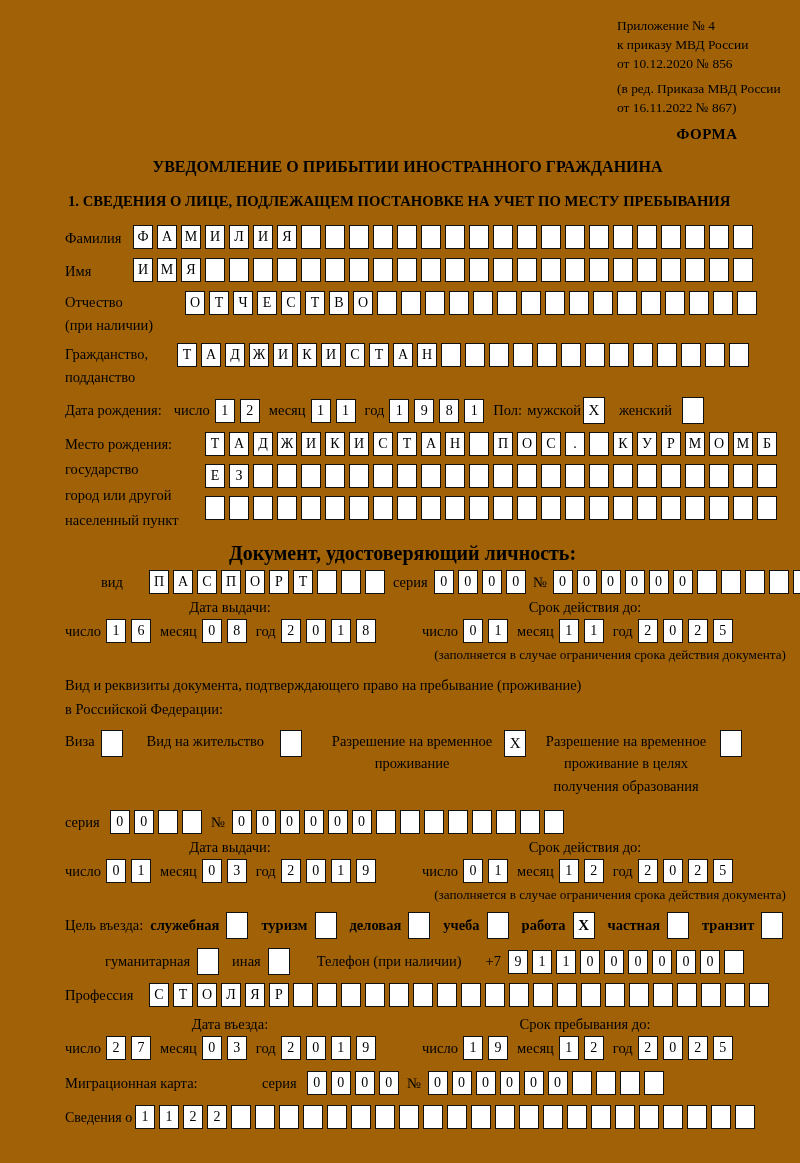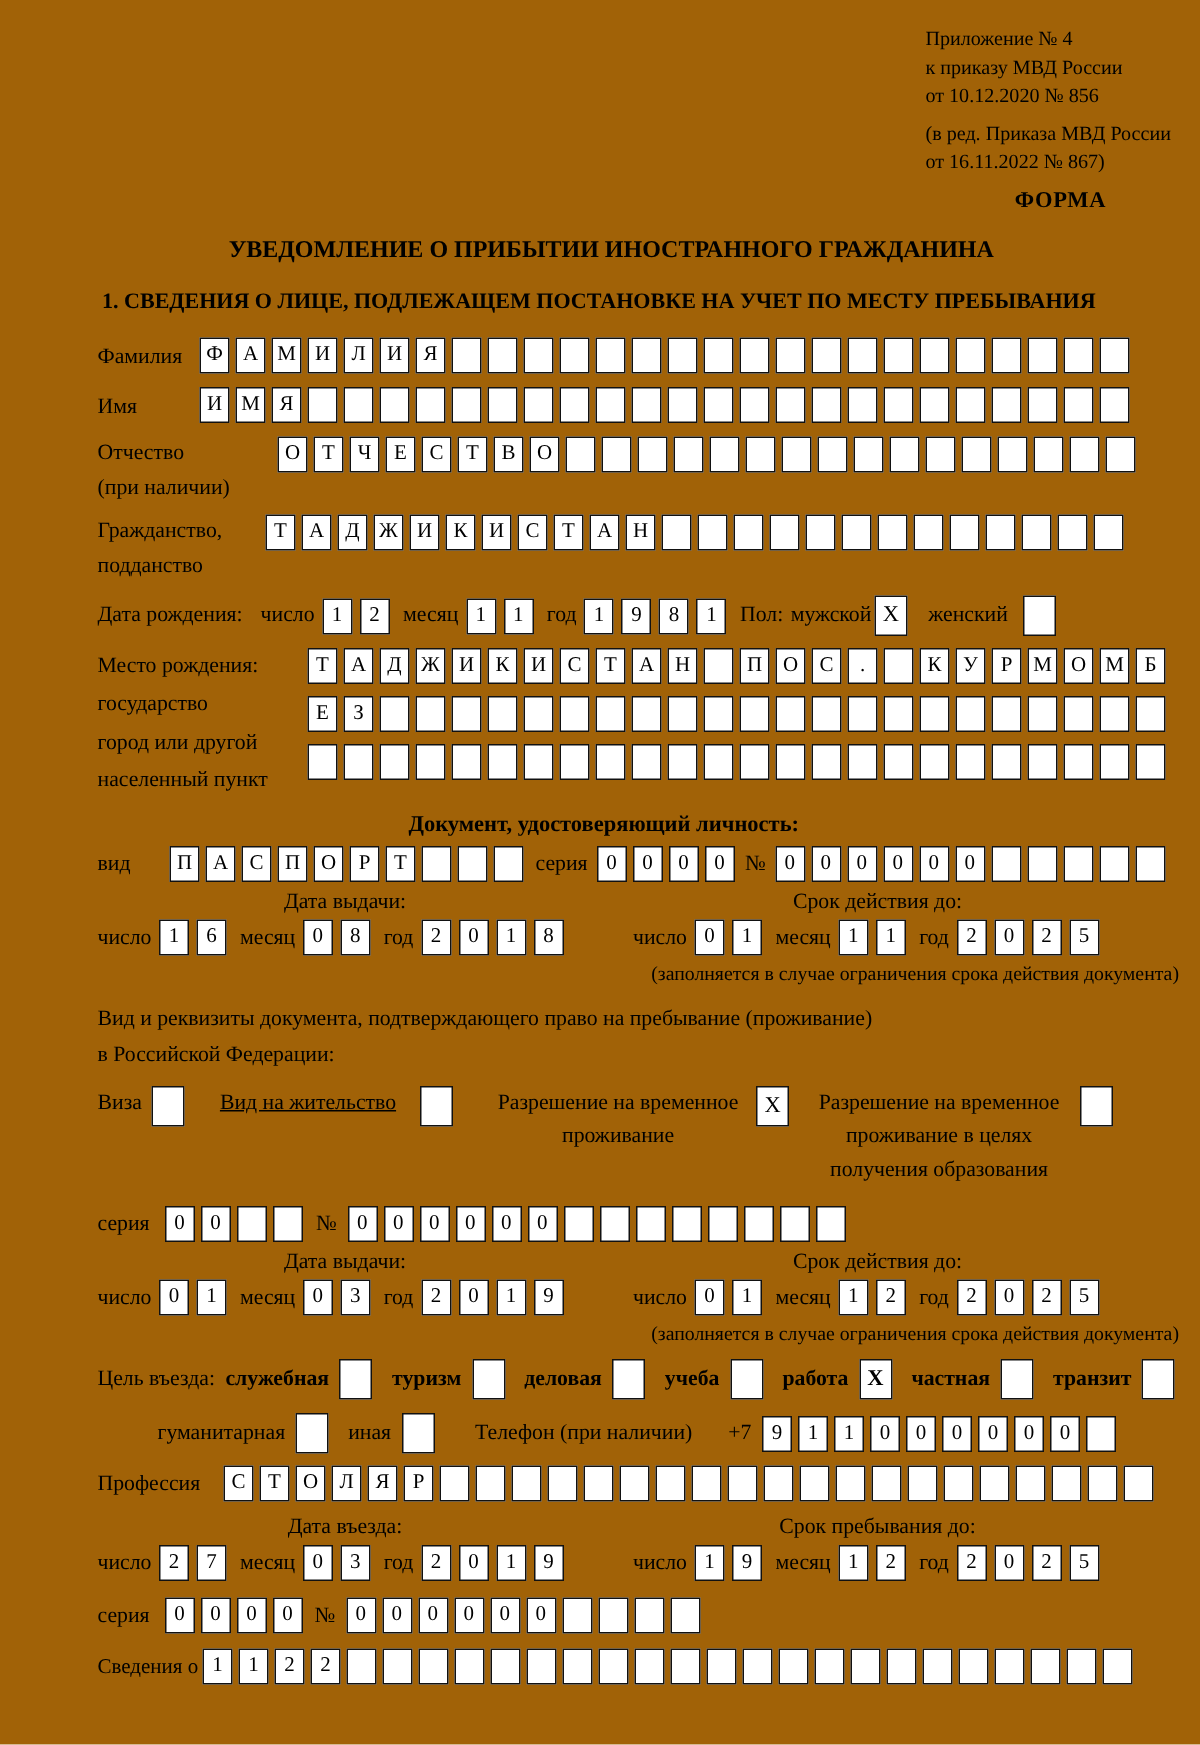--- a/index.html
+++ b/index.html
@@ -26,21 +26,21 @@
   .cbox{display:inline-flex;width:22px;height:27px;border:1.7px solid #111;box-sizing:border-box;
         align-items:center;justify-content:center;font-size:15px;background:#fff;flex-shrink:0;}
   
   .birth-row{display:flex;align-items:center;margin-top:9px;font-size:14.5px;}
   .birth-row .dlabel{line-height:27px;}
   
   .ml-block{display:flex;margin-top:8px;font-size:14.5px;}
   .ml-labels{flex-shrink:0;line-height:1.75;}
   .stack{display:flex;flex-direction:column;gap:8px;}
   
-  .center-bold{font-weight:bold;font-size:15px;text-align:center;margin-top:8px;margin-right:50px;}
+  .center-bold{font-weight:bold;font-size:20px;text-align:center;margin-top:8px;margin-right:50px;}
   
   .dates-head{display:flex;font-size:14.5px;margin-top:4px;}
   .dh-left{width:330px;text-align:center;}
   .dh-right{width:350px;text-align:center;margin-left:15px;}
   .dates-row{display:flex;align-items:center;margin-top:2px;font-size:14.5px;}
   .dg-left{display:flex;align-items:center;width:345px;flex-shrink:0;}
   .dg-right{display:flex;align-items:center;margin-left:12px;}
   .limited-note{font-size:13.2px;text-align:right;margin-top:3px;margin-right:4px;}
   .intro{font-size:14.5px;margin-top:10px;line-height:1.7;}
   
@@ -317,21 +317,21 @@
           <span class="cell"></span>
           <span class="cell"></span>
           <span class="cell"></span>
         </div>
     </div>
   </div>
 
   <div class="center-bold">Документ, удостоверяющий личность:</div>
 
   <div class="row" style="margin-top:4px;align-items:center;">
-    <div class="lab" style="width:48px;">вид</div>
+    <div class="lab" style="width:48px;margin-left:36px;">вид</div>
     <div class="cells">
         <span class="cell">П</span>
         <span class="cell">А</span>
         <span class="cell">С</span>
         <span class="cell">П</span>
         <span class="cell">О</span>
         <span class="cell">Р</span>
         <span class="cell">Т</span>
         <span class="cell"></span>
         <span class="cell"></span>
@@ -412,21 +412,21 @@
   </div>
 
   <div class="permit-row">
     <div class="popt" style="margin-right:24px;">
       <div class="popt-label" style="margin-right:6px;">
           <div>Виза</div>
         </div>
       <span class="cbox"></span>
     </div>
     <div class="popt" style="margin-right:26px;">
-      <div class="popt-label" style="margin-right:16px;text-decoration:underline;">
+      <div class="popt-label" style="margin-right:16px;">
           <div>Вид на жительство</div>
         </div>
       <span class="cbox"></span>
     </div>
     <div class="popt" style="margin-right:14px;">
       <div class="popt-label center" style="width:168px;margin-right:8px;">
           <div>Разрешение на временное</div>
           <div>проживание</div>
         </div>
       <span class="cbox">X</span>
@@ -627,20 +627,21 @@
         <span class="dcells">
           <span class="cell">2</span>
           <span class="cell">0</span>
           <span class="cell">2</span>
           <span class="cell">5</span>
         </span>
       </div>
   </div>
 
   <div class="row" style="margin-top:9px;align-items:center;">
+    <div class="lab nowrap" style="width:197px;">Миграционная карта:</div>
     <div class="lab nowrap" style="margin-right:10px;">серия</div>
     <div class="cells">
         <span class="cell">0</span>
         <span class="cell">0</span>
         <span class="cell">0</span>
         <span class="cell">0</span>
       </div>
     <div class="lab" style="margin-left:8px;margin-right:7px;">№</div>
     <div class="cells">
         <span class="cell">0</span>

